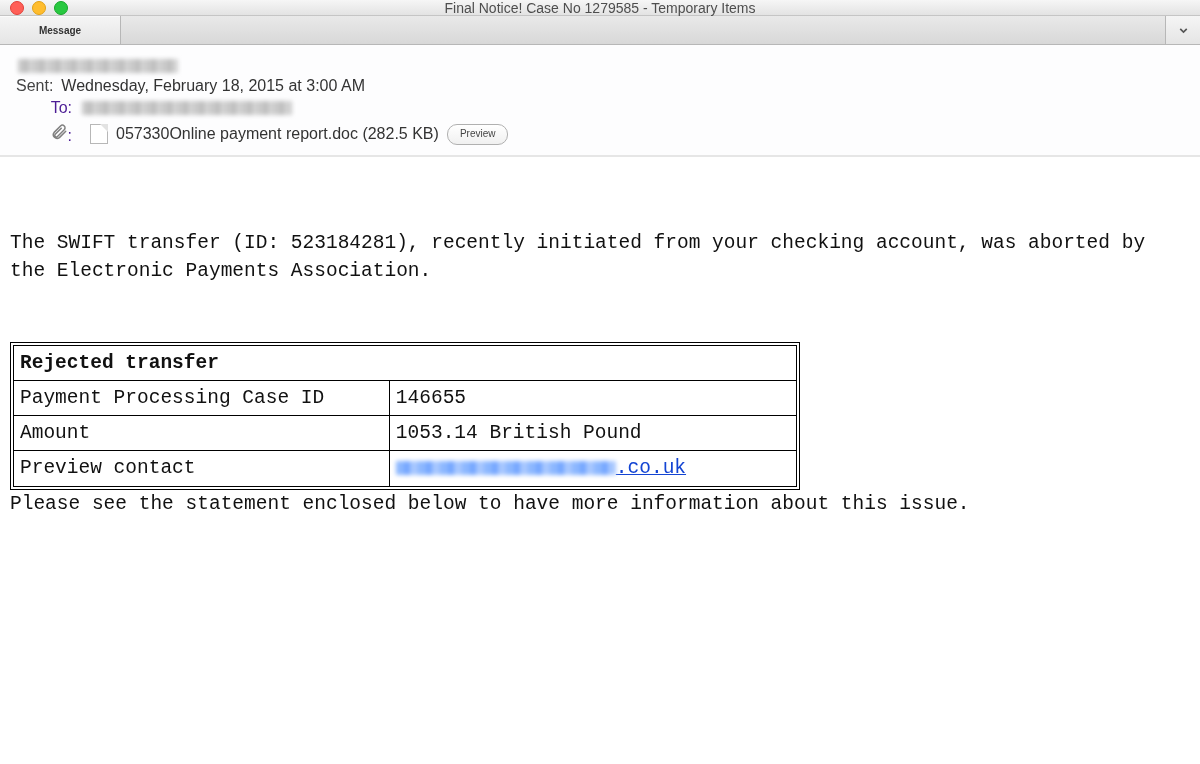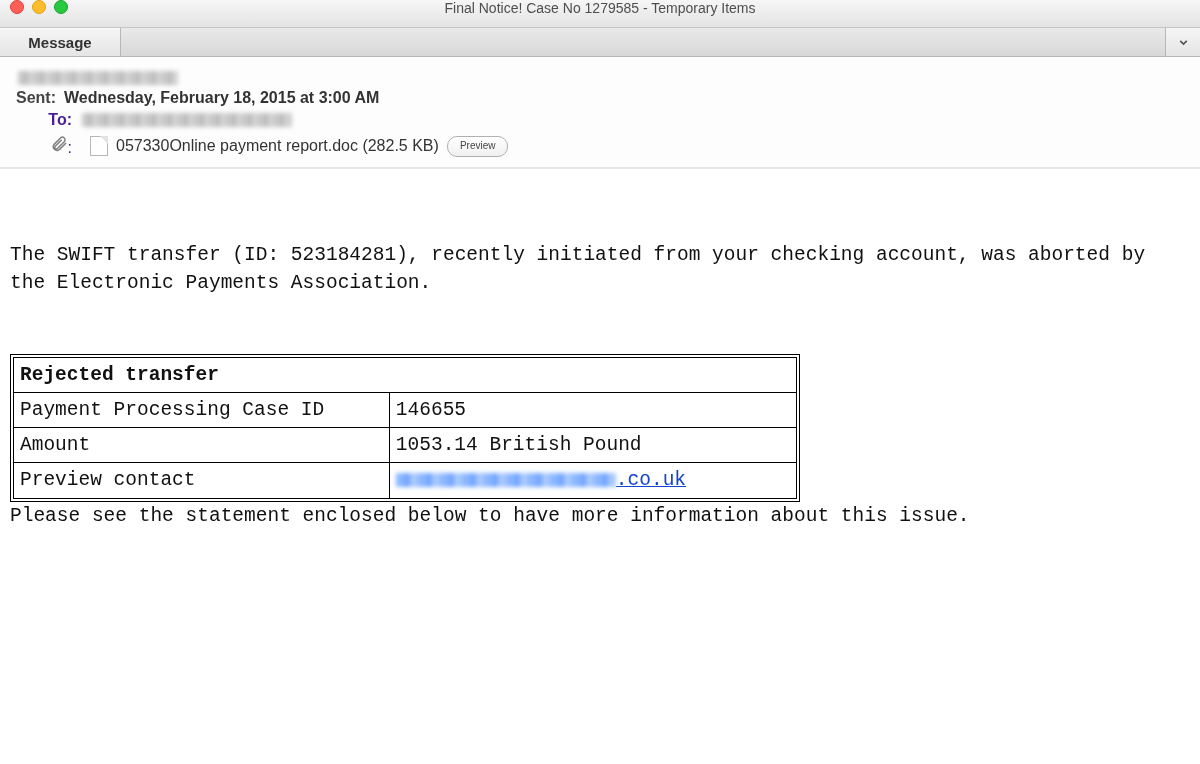--- a/index.html
+++ b/index.html
@@ -7,24 +7,25 @@
     padding: 0;
     width: 1200px;
     height: 764px;
     font-family: "Helvetica Neue", Helvetica, Arial, sans-serif;
     background: #ffffff;
     overflow: hidden;
   }
 
   
   .titlebar {
-    height: 28px;
+    height: 16px;
     background: linear-gradient(to bottom, #f6f6f6, #e3e3e3);
     border-bottom: 1px solid #c5c5c5;
     display: flex;
+    align-items: center;
     position: relative;
     box-sizing: border-box;
   }
   .traffic-lights {
     display: flex;
     gap: 8px;
     padding-left: 10px;
   }
   .traffic {
     width: 12px;
@@ -49,21 +50,21 @@
     background: linear-gradient(to bottom, #e9e9e9, #d8d8d8);
     border-bottom: 1px solid #b7b7b7;
     display: flex;
     align-items: stretch;
   }
   .tab {
     width: 120px;
     display: flex;
     align-items: center;
     justify-content: center;
-    font-size: 15px;
+    font-size: 10px;
     font-weight: 600;
     color: #333;
     border-right: 1px solid #b7b7b7;
     background: linear-gradient(to bottom, #f5f5f5, #e5e5e5);
     box-shadow: inset 0 1px 0 rgba(255,255,255,.6);
   }
   .tab-spacer { flex: 1; }
   .tab-dropdown {
     width: 34px;
     display: flex;
@@ -88,21 +89,20 @@
     color: #222;
     margin: 2px 0 8px 0;
   }
 
   .meta-line {
     display: flex;
     align-items: center;
     font-size: 16px;
     color: #333;
     margin: 4px 0;
-    font-weight: bold;
   }
   .meta-label {
     width: 56px;
     text-align: right;
     color: #4c1d95;
     font-size: 16px;
     margin-right: 10px;
   }
   .meta-label.sent { width:auto; margin-right:8px; text-align:left; color:#444; }
 

